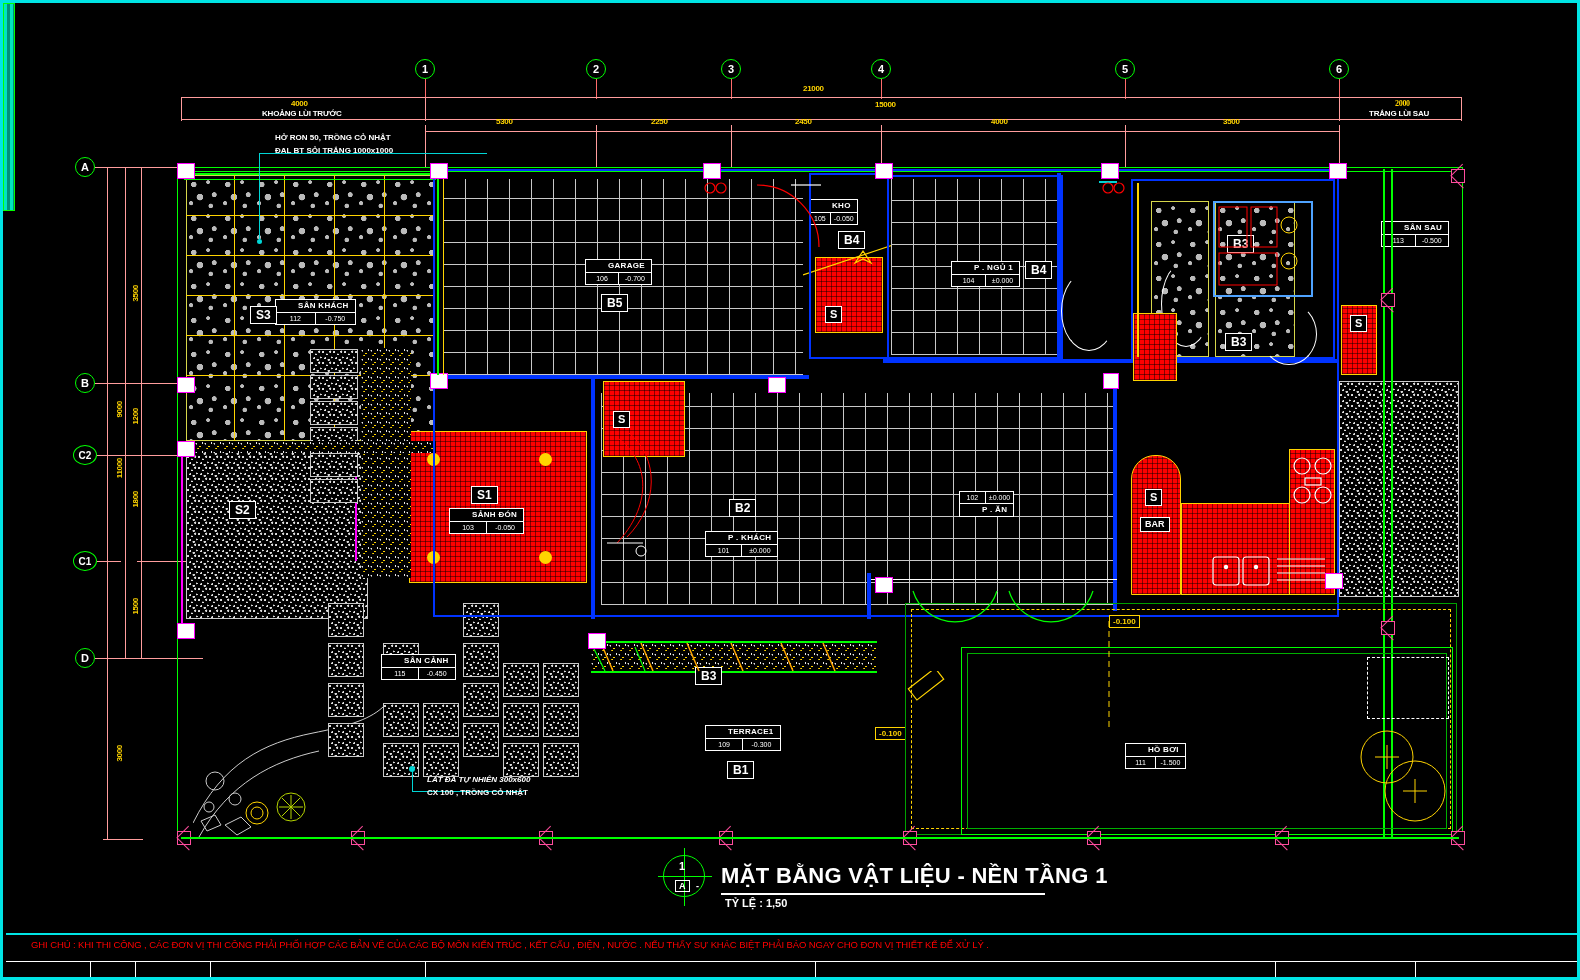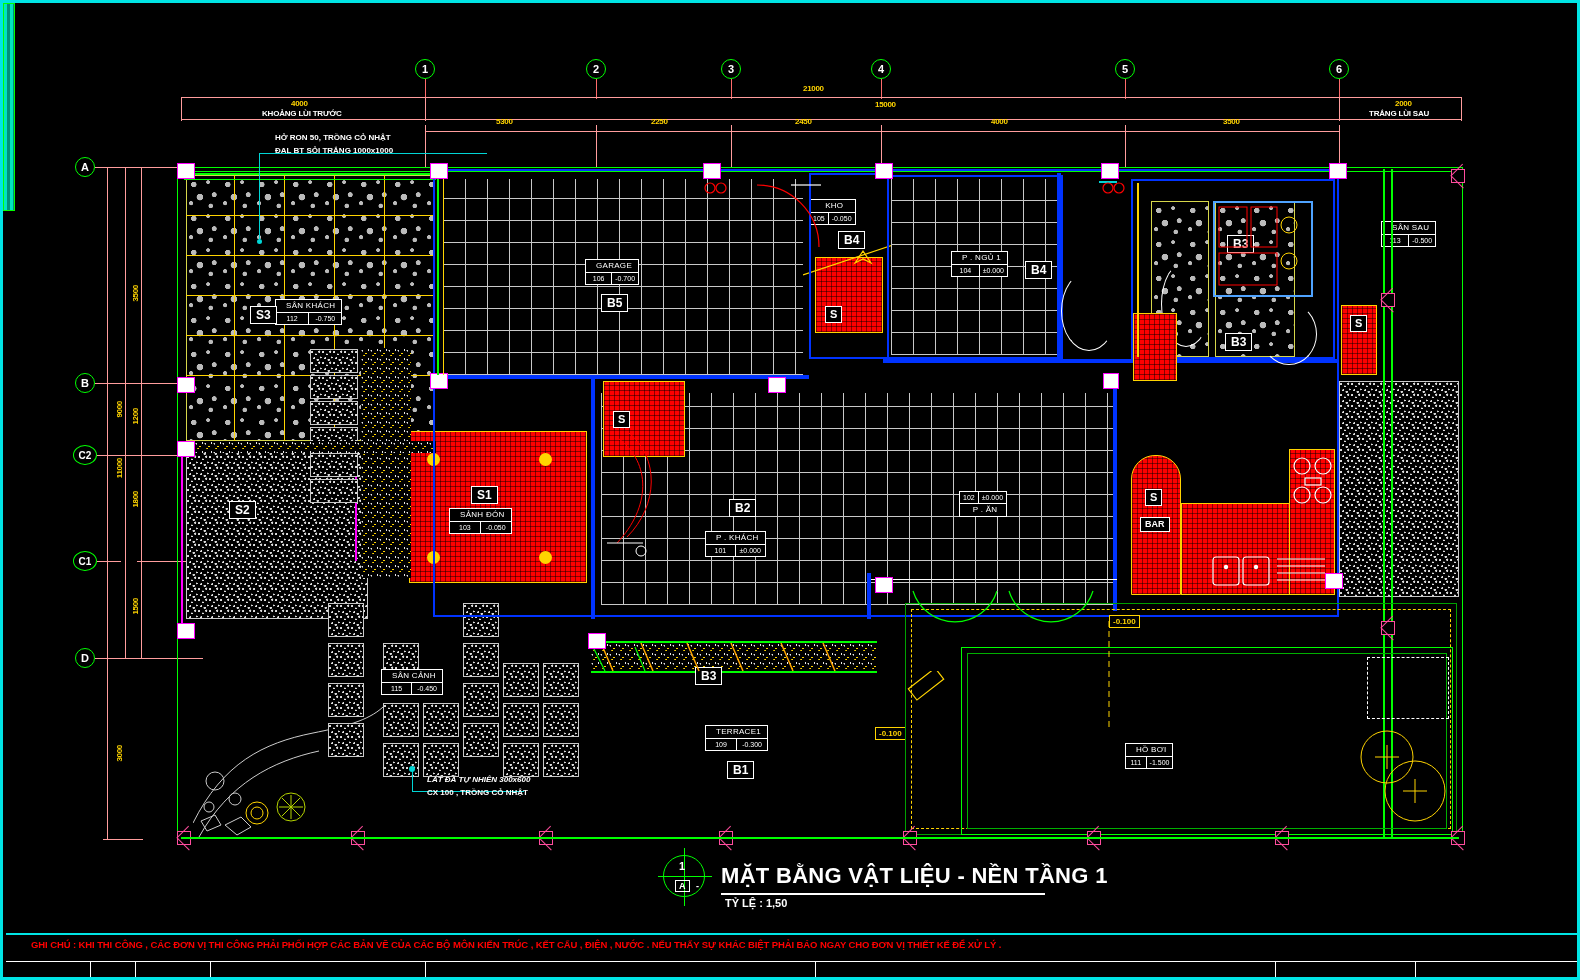--- a/index.html
+++ b/index.html
@@ -63,22 +63,22 @@
     position: absolute;
     border: 1px solid #ffffff;
     background: #000;
     color: #fff;
     font-family: "Liberation Sans", sans-serif;
     text-align: center;
     line-height: 1;
   }
   .roomtag .rname {
     display:block;
-    font-size: 8px; font-weight: normal;
-    padding: 2px 6px 2px 10px;
+    font-size: 8px; font-weight: bold;
+    padding: 2px 6px 2px 22px;
     border-bottom: 1px solid #fff;
     letter-spacing: 0.3px;
   }
   .roomtag .rrow { display:flex; }
   .roomtag .rnum {
     flex: 1; font-size: 7px; padding: 2px 3px;
     border-right: 1px solid #fff;
   }
   .roomtag .rlev { flex: 1; font-size: 7px; padding: 2px 3px; }
 
@@ -227,21 +227,21 @@
     font-family:"Liberation Sans", sans-serif;
   }
 
   
   #notebar {
     position:absolute; left:3px; top:930px; width:1574px; height:18px;
   }
   #notebar .cyanrule { position:absolute; left:0; top:0; width:100%; height:2px; background:#00e5e5; }
   #noteText {
     position:absolute; left:25px; top:6px;
-    color:#ff0000; font-size:9.5px; font-weight:bold;
+    color:#ff0000; font-size:9.5px; font-weight:normal;
     white-space:nowrap;
     font-family:"Liberation Sans", sans-serif;
     letter-spacing:-0.1px;
   }
 
   
   #sheettable {
     position:absolute; left:3px; top:958px; width:1574px; height:19px;
     border-top:1.5px solid #ffffff;
     display:flex;
@@ -284,21 +284,21 @@
   <div class="bubstem" style="left:878px;top:76px;height:20px;"></div>
   <div class="bubstem" style="left:1122px;top:76px;height:20px;"></div>
   <div class="bubstem" style="left:1336px;top:76px;height:20px;"></div>
 
   <div class="dimline" style="left:178px;top:94px;width:1280px;"></div>
   <div class="dim" style="left:800px;top:81px;">21000</div>
 
   <div class="dimline" style="left:178px;top:116px;width:1280px;"></div>
   <div class="dim" style="left:872px;top:97px;">15000</div>
   <div class="dim" style="left:288px;top:96px;">4000</div>
-  <div class="dim" style="left:1392px;top:96px;">2000</div>
+  <div class="dim" style="left:1392px;top:96px;font-family:Liberation Serif, serif;">2000</div>
   <div class="cadtxt" style="left:259px;top:107px;font-size:8px;">KHOẢNG LÙI TRƯỚC</div>
   <div class="cadtxt" style="left:1366px;top:107px;font-size:8px;">TRẮNG LÙI SAU</div>
   <div class="dimtick" style="left:178px;top:94px;height:24px;"></div>
   <div class="dimtick" style="left:422px;top:94px;height:24px;"></div>
   <div class="dimtick" style="left:1336px;top:94px;height:24px;"></div>
   <div class="dimtick" style="left:1458px;top:94px;height:24px;"></div>
 
   <div class="dimline" style="left:422px;top:128px;width:914px;"></div>
   <div class="dim" style="left:493px;top:114px;">5300</div>
   <div class="dim" style="left:648px;top:114px;">2250</div>
@@ -425,21 +425,21 @@
   <div class="area hatch-gravel" style="left:500px;top:700px;width:36px;height:34px;"></div>
   <div class="area hatch-gravel" style="left:500px;top:740px;width:36px;height:34px;"></div>
   <div class="area hatch-gravel" style="left:540px;top:700px;width:36px;height:34px;"></div>
   <div class="area hatch-gravel" style="left:540px;top:740px;width:36px;height:34px;"></div>
   <div class="area hatch-gravel" style="left:540px;top:660px;width:36px;height:34px;"></div>
   <div class="area hatch-gravel" style="left:500px;top:660px;width:36px;height:34px;"></div>
   <div class="area hatch-gravel" style="left:460px;top:600px;width:36px;height:34px;"></div>
   <div class="area hatch-gravel" style="left:325px;top:600px;width:36px;height:34px;"></div>
   <div class="area hatch-gravel" style="left:380px;top:640px;width:36px;height:34px;"></div>
 
-  <div class="roomtag" style="left:378px;top:666px;">
+  <div class="roomtag" style="left:378px;top:651px;">
     <span class="rname">SÂN CẢNH</span>
     <span class="rrow">
       <span class="rnum">115</span>
       <span class="rlev">-0.450</span>
     </span>
   </div>
 
   <div class="sq-white" style="left:406px;top:763px;width:6px;height:6px;border-radius:50%;background:#00d5d5;"></div>
   <div class="leader" style="left:409px;top:766px;width:1px;height:22px;"></div>
   <div class="leader" style="left:409px;top:788px;width:112px;height:1px;"></div>
@@ -493,21 +493,21 @@
 
   <div class="area hatch-red" style="left:812px;top:254px;width:68px;height:76px;"></div>
   <div class="mattag sm" style="left:822px;top:303px;"><span>S</span></div>
   <svg class="abs" style="left:800px;top:240px;width:100px;height:40px;">
     <path d="M0,32 L96,0" stroke="#ffd400" fill="none" stroke-width="1.2"></path>
     <path d="M52,20 L60,8 L68,20 L60,16 Z" stroke="#ffd400" fill="none" stroke-width="1.2"></path>
   </svg>
 
   <div class="area hatch-tile" style="left:888px;top:176px;width:168px;height:176px;"></div>
   <div class="wall-blue" style="left:884px;top:172px;width:176px;height:184px;"></div>
-  <div class="roomtag" style="left:948px;top:248px;text-align:center;">
+  <div class="roomtag" style="left:948px;top:258px;text-align:center;">
     <span class="rname">P . NGỦ 1</span>
     <span class="rrow">
       <span class="rnum">104</span>
       <span class="rlev">±0.000</span>
     </span>
   </div>
   <div class="mattag" style="left:1022px;top:258px;"><span>B4</span></div>
   <div class="door-arc" style="left:1058px;top:268px;width:56px;height:80px;border-color:transparent;border-left-color:#ffffff;border-bottom-color:#ffffff;"></div>
 
   <div class="area hatch-tile" style="left:598px;top:390px;width:512px;height:212px;"></div>

